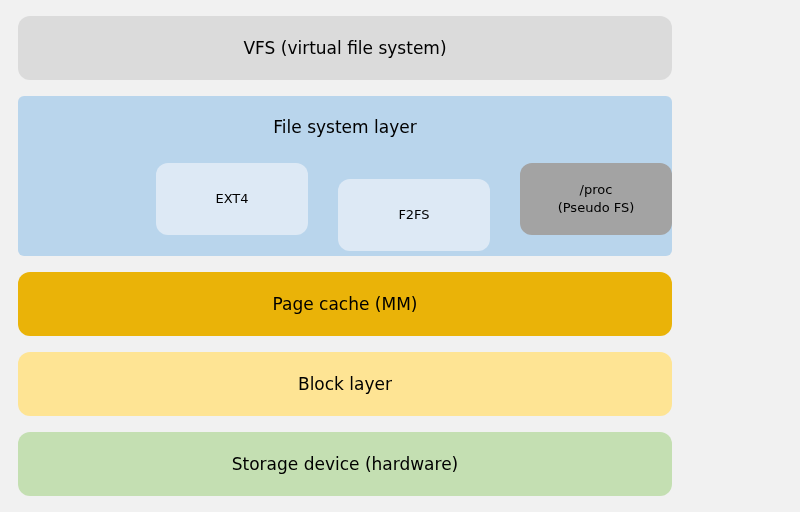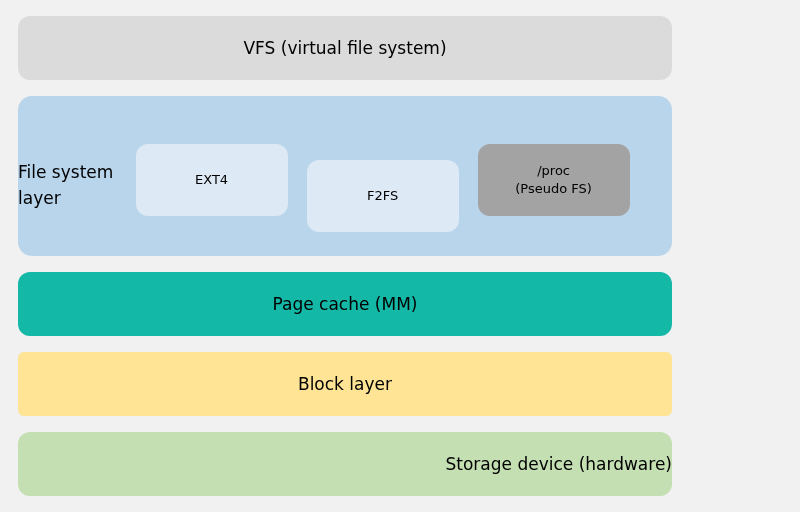--- a/index.html
+++ b/index.html
@@ -29,35 +29,35 @@
     justify-content: center;
     flex: 0 0 auto;
   }
   .layer-label {
     font-size: 17px;
     color: #000000;
     text-align: center;
   }
   .layer.fs {
     height: 160px;
-    border-radius: 14px;
-    flex-direction: row;
+    border-radius: 6px;
+    flex-direction: column;
     justify-content: flex-start;
   }
   .fs-title {
     margin-top: 18px;
     line-height: 26px;
     font-size: 17px;
     color: #000000;
   }
   .fs-row {
     margin-top: 23px;
     display: flex;
-    justify-content: flex-start;
-    gap: 19px;
+    justify-content: flex-end;
+    gap: 30px;
     width: 100%;
   }
   .fs-box {
     width: 152px;
     height: 72px;
     border-radius: 12px;
     display: flex;
     align-items: center;
     justify-content: center;
     flex: 0 0 auto;
@@ -88,25 +88,25 @@
       <div class="fs-box" style="background: rgb(221, 233, 245); margin-top: 16px;">
         <span class="fs-box-label">F2FS</span>
       </div>
       <div class="fs-box" style="background: #a3a3a3;">
         <span class="fs-box-label">/proc
 (Pseudo FS)</span>
       </div>
     </div>
   </div>
 
-  <div class="layer" style="background: #14b8a6;">
+  <div class="layer" style="background: #eab308;">
     <span class="layer-label">Page cache (MM)</span>
   </div>
 
-  <div class="layer" style="background: rgb(254, 228, 148); border-radius: 6px;">
+  <div class="layer" style="background: rgb(254, 228, 148);">
     <span class="layer-label">Block layer</span>
   </div>
 
-  <div class="layer" style="background: rgb(196, 223, 178); justify-content: flex-end;">
+  <div class="layer" style="background: rgb(196, 223, 178);">
     <span class="layer-label">Storage device (hardware)</span>
   </div>
 
 </div>
 
 </body></html>

